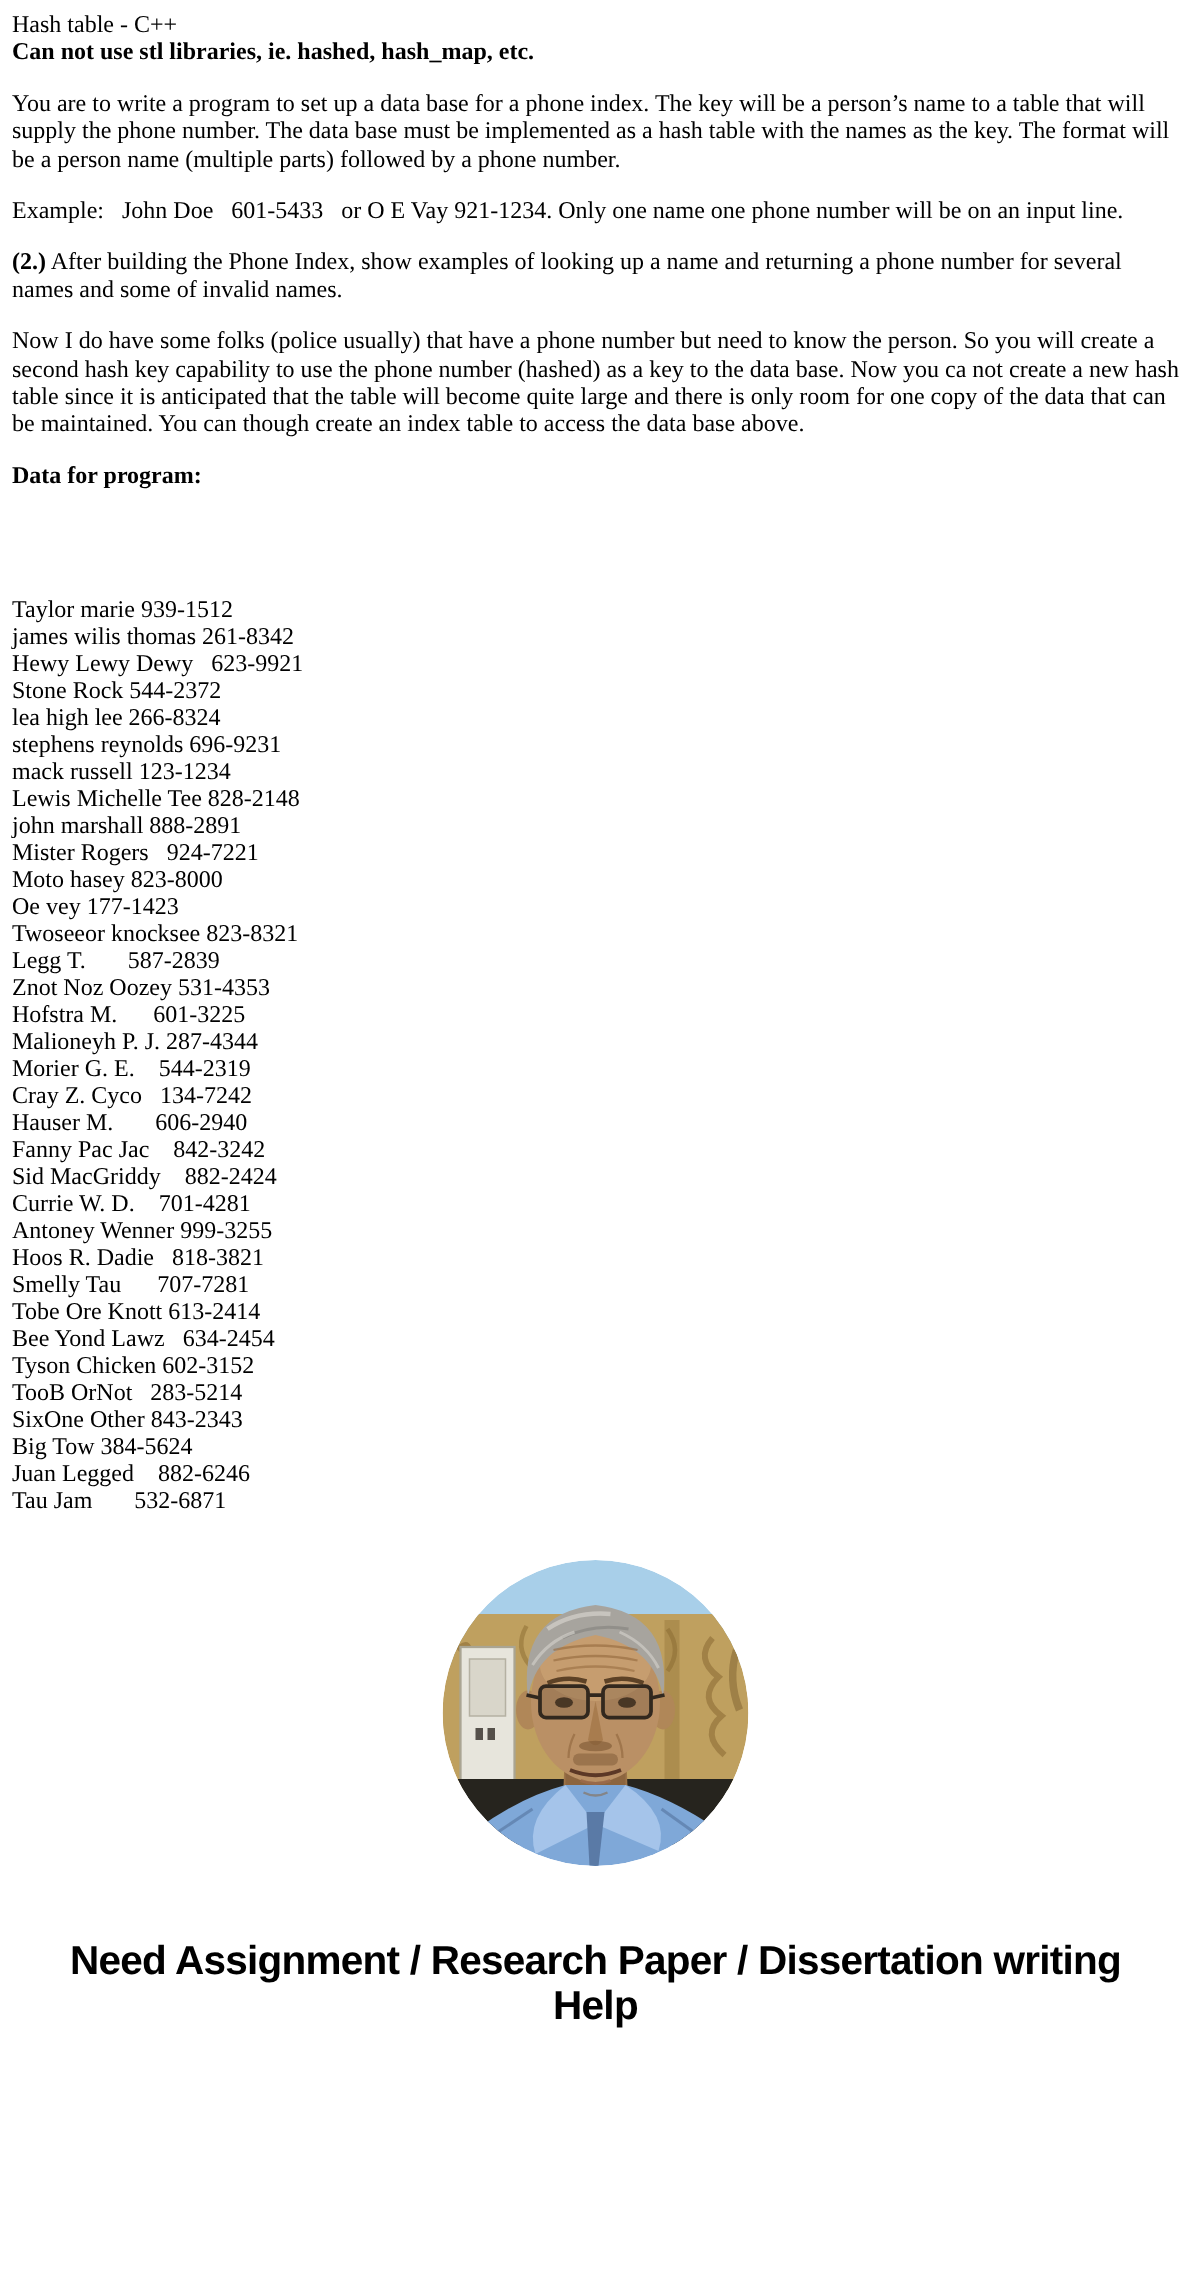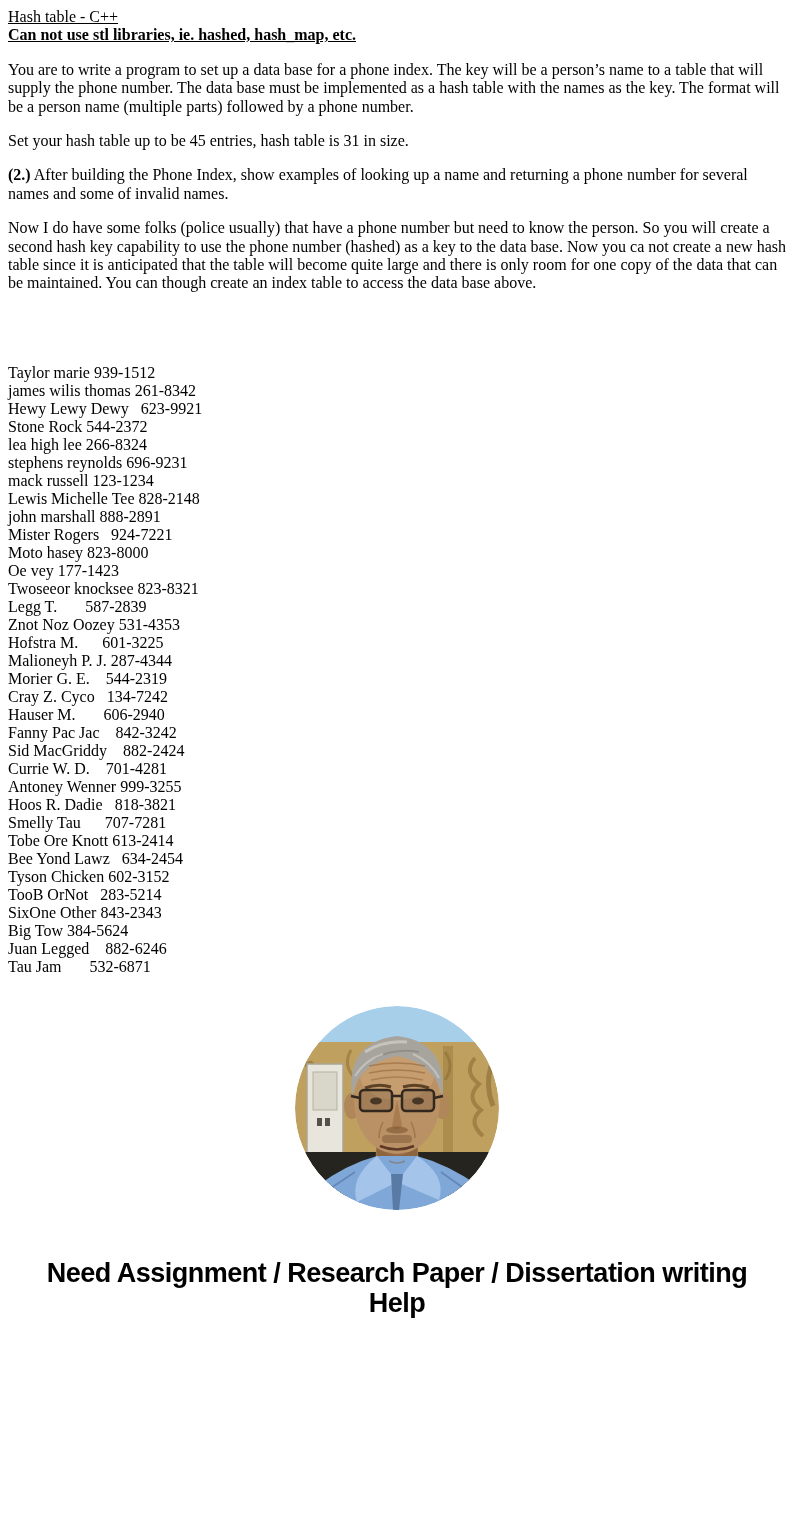--- a/index.html
+++ b/index.html
@@ -3,21 +3,21 @@
 <meta charset="utf-8">
 <style>
   html, body { margin: 0; padding: 0; background: #ffffff; }
   body {
     width: 794px; height: 1523px; overflow: hidden;
     font-family: "Liberation Serif", serif;
     font-size: 16px; line-height: 1.15; color: #000;
   }
   .doc { padding: 8px; }
   .doc p { margin: 16px 0; }
-  .doc p.first { margin-top: 0; text-decoration: underline; }
+  .doc p.first { margin-top: 0; }
   .pre { white-space: pre-wrap; }
   b { font-weight: bold; }
   .phone-list { white-space: pre; line-height: 18px; margin-top: 17px; font-family: Liberation Serif, serif; }
   .phone-entry { height: 18px; }
   .photo-wrap {
     width: 204px; height: 204px;
     margin: 30px auto 0 auto;
     border-radius: 50%; overflow: hidden;
   }
   .photo-wrap svg { display: block; }
@@ -34,30 +34,31 @@
 </style>
 </head>
 <body>
 
 <div class="doc">
 
   <p class="first"><span>Hash table - C++</span><br><b>Can not use stl libraries, ie. hashed, hash_map, etc.</b></p>
 
   <p>You are to write a program to set up a data base for a phone index. The key will be a person’s name to a table that will supply the phone number. The data base must be implemented as a hash table with the names as the key. The format will be a person name (multiple parts) followed by a phone number.</p>
 
+  <p class="pre">Example:   John Doe   601-5433   or O E Vay 921-1234. Only one name one phone number will be on an input line.</p>
 
-  <p>Set your hash table up to be 45 entries, hash table is 31 in size.</p>
 
 
   <p><b>(2.)</b><span> After building the Phone Index, show examples of looking up a name and returning a phone number for several names and some of invalid names.</span></p>
 
   <p>Now I do have some folks (police usually) that have a phone number but need to know the person. So you will create a second hash key capability to use the phone number (hashed) as a key to the data base. Now you ca not create a new hash table since it is anticipated that the table will become quite large and there is only room for one copy of the data that can be maintained. You can though create an index table to access the data base above.</p>
 
 
 
+  <p><b>Data for program:</b></p>
 
   <div class="phone-list">
     
   <div class="phone-entry">Taylor marie 939-1512</div><div class="phone-entry">james wilis thomas 261-8342</div><div class="phone-entry">Hewy Lewy Dewy   623-9921</div><div class="phone-entry">Stone Rock 544-2372</div><div class="phone-entry">lea high lee 266-8324</div><div class="phone-entry">stephens reynolds 696-9231</div><div class="phone-entry">mack russell 123-1234</div><div class="phone-entry">Lewis Michelle Tee 828-2148</div><div class="phone-entry">john marshall 888-2891</div><div class="phone-entry">Mister Rogers   924-7221</div><div class="phone-entry">Moto hasey 823-8000</div><div class="phone-entry">Oe vey 177-1423</div><div class="phone-entry">Twoseeor knocksee 823-8321</div><div class="phone-entry">Legg T.       587-2839</div><div class="phone-entry">Znot Noz Oozey 531-4353</div><div class="phone-entry">Hofstra M.      601-3225</div><div class="phone-entry">Malioneyh P. J. 287-4344</div><div class="phone-entry">Morier G. E.    544-2319</div><div class="phone-entry">Cray Z. Cyco   134-7242</div><div class="phone-entry">Hauser M.       606-2940</div><div class="phone-entry">Fanny Pac Jac    842-3242</div><div class="phone-entry">Sid MacGriddy    882-2424</div><div class="phone-entry">Currie W. D.    701-4281</div><div class="phone-entry">Antoney Wenner 999-3255</div><div class="phone-entry">Hoos R. Dadie   818-3821</div><div class="phone-entry">Smelly Tau      707-7281</div><div class="phone-entry">Tobe Ore Knott 613-2414</div><div class="phone-entry">Bee Yond Lawz   634-2454</div><div class="phone-entry">Tyson Chicken 602-3152</div><div class="phone-entry">TooB OrNot   283-5214</div><div class="phone-entry">SixOne Other 843-2343</div><div class="phone-entry">Big Tow 384-5624</div><div class="phone-entry">Juan Legged    882-6246</div><div class="phone-entry">Tau Jam       532-6871</div></div>
 
   <div class="photo-wrap">
     <svg width="204" height="204" viewBox="0 0 204 204">
       <defs>
         <clipPath id="circ">
             <circle cx="102" cy="102" r="102"></circle>

